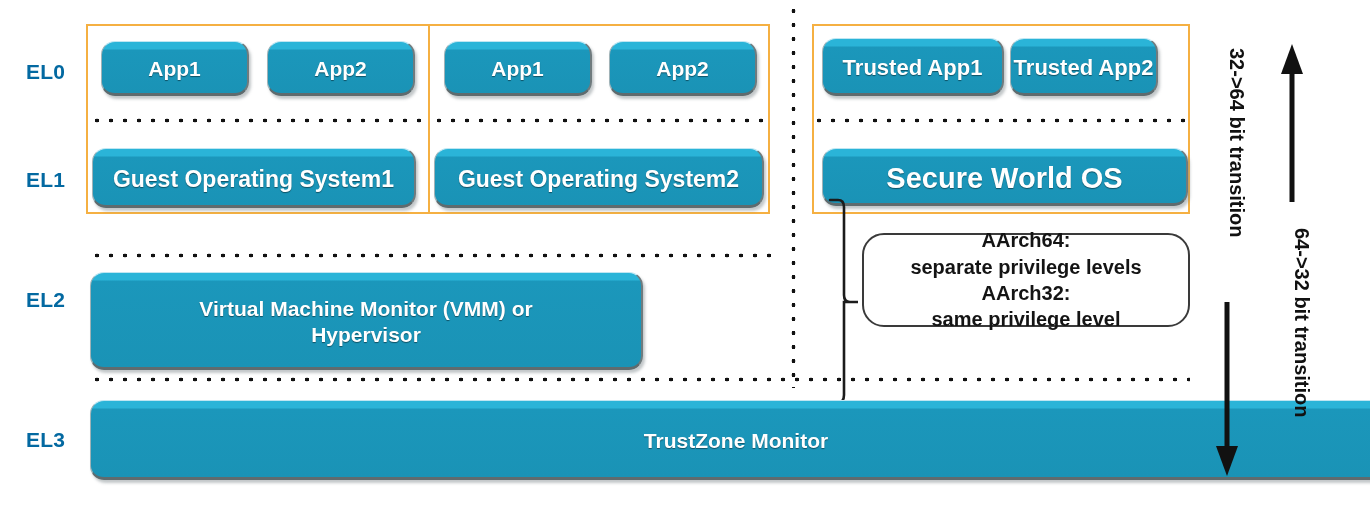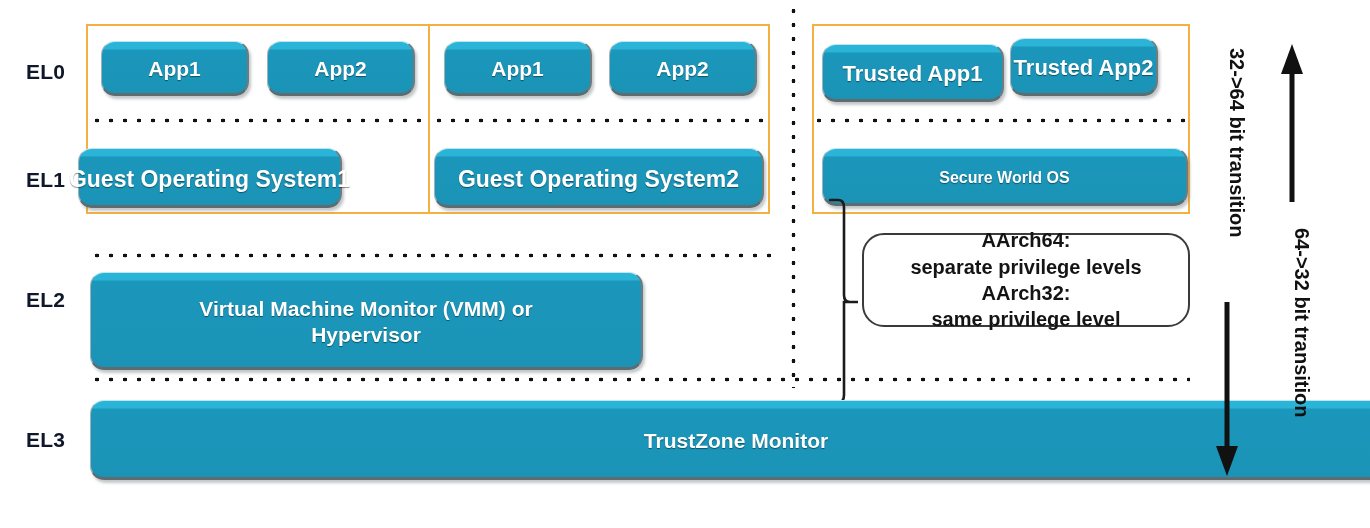--- a/index.html
+++ b/index.html
@@ -16,21 +16,21 @@
     height: 528px;
     background: #ffffff;
     overflow: hidden;
   }
 
   
   .el-label {
     position: absolute;
     font-weight: bold;
     font-size: 21px;
-    color: #0f172a;
+    color: #0369a1;
     letter-spacing: 0.2px;
     white-space: nowrap;
   }
 
   
   .world-panel {
     position: absolute;
     border: 2px solid #f5b042;
     background: transparent;
     box-sizing: border-box;
@@ -58,21 +58,21 @@
     color: #ffffff;
     text-shadow: 0 1px 1px rgba(0,0,0,0.45);
     white-space: nowrap;
     line-height: 1.25;
     text-align: center;
     padding-top: 4px;
   }
   .f-app   { font-size: 21px; }
   .f-os    { font-size: 23px; }
   .f-tapp  { font-size: 22px; }
-  .f-sw    { font-size: 16px; }
+  .f-sw    { font-size: 29px; }
   .f-vmm   { font-size: 21px; }
   .f-tz    { font-size: 21px; }
 
   
   .hdots {
     position: absolute;
     height: 5px;
     background-image: radial-gradient(circle, #111 1.9px, rgba(0,0,0,0) 2.1px);
     background-size: 14px 5px;
     background-repeat: repeat-x;
@@ -135,21 +135,21 @@
 
   <div class="tealbox" style="left:101px; top:41px; width:148px; height:55px;">
     <span class="cap f-app">App1</span>
   </div>
   <div class="tealbox" style="left:267px; top:41px; width:148px; height:55px;">
     <span class="cap f-app">App2</span>
   </div>
 
   <div class="hdots" style="left:90px; top:118px; width:333px;"></div>
 
-  <div class="tealbox" style="left:78px; top:148px; width:264px; height:60px;">
+  <div class="tealbox" style="left:92px; top:148px; width:324px; height:60px;">
     <span class="cap f-os">Guest Operating System1</span>
   </div>
 
   <div class="world-panel" style="left:428px; top:24px; width:342px; height:190px;"></div>
 
   <div class="tealbox" style="left:444px; top:41px; width:148px; height:55px;">
     <span class="cap f-app">App1</span>
   </div>
   <div class="tealbox" style="left:609px; top:41px; width:148px; height:55px;">
     <span class="cap f-app">App2</span>
@@ -158,21 +158,21 @@
   <div class="hdots" style="left:432px; top:118px; width:333px;"></div>
 
   <div class="tealbox" style="left:434px; top:148px; width:330px; height:60px;justify-content:center;">
     <span class="cap f-os">Guest Operating System2</span>
   </div>
 
   <div class="vdots" style="left:791px; top:4px; height:384px;"></div>
 
   <div class="world-panel" style="left:812px; top:24px; width:378px; height:190px;"></div>
 
-  <div class="tealbox" style="left:822px; top:44px; width:182px; height:58px;">
+  <div class="tealbox" style="left:822px; top:38px; width:182px; height:58px;">
     <span class="cap f-tapp">Trusted App1</span>
   </div>
   <div class="tealbox" style="left:1010px; top:38px; width:148px; height:58px;">
     <span class="cap f-tapp">Trusted App2</span>
   </div>
 
   <div class="hdots" style="left:812px; top:118px; width:378px;"></div>
 
   <div class="tealbox" style="left:822px; top:148px; width:366px; height:58px;">
     <span class="cap f-sw">Secure World OS</span>

